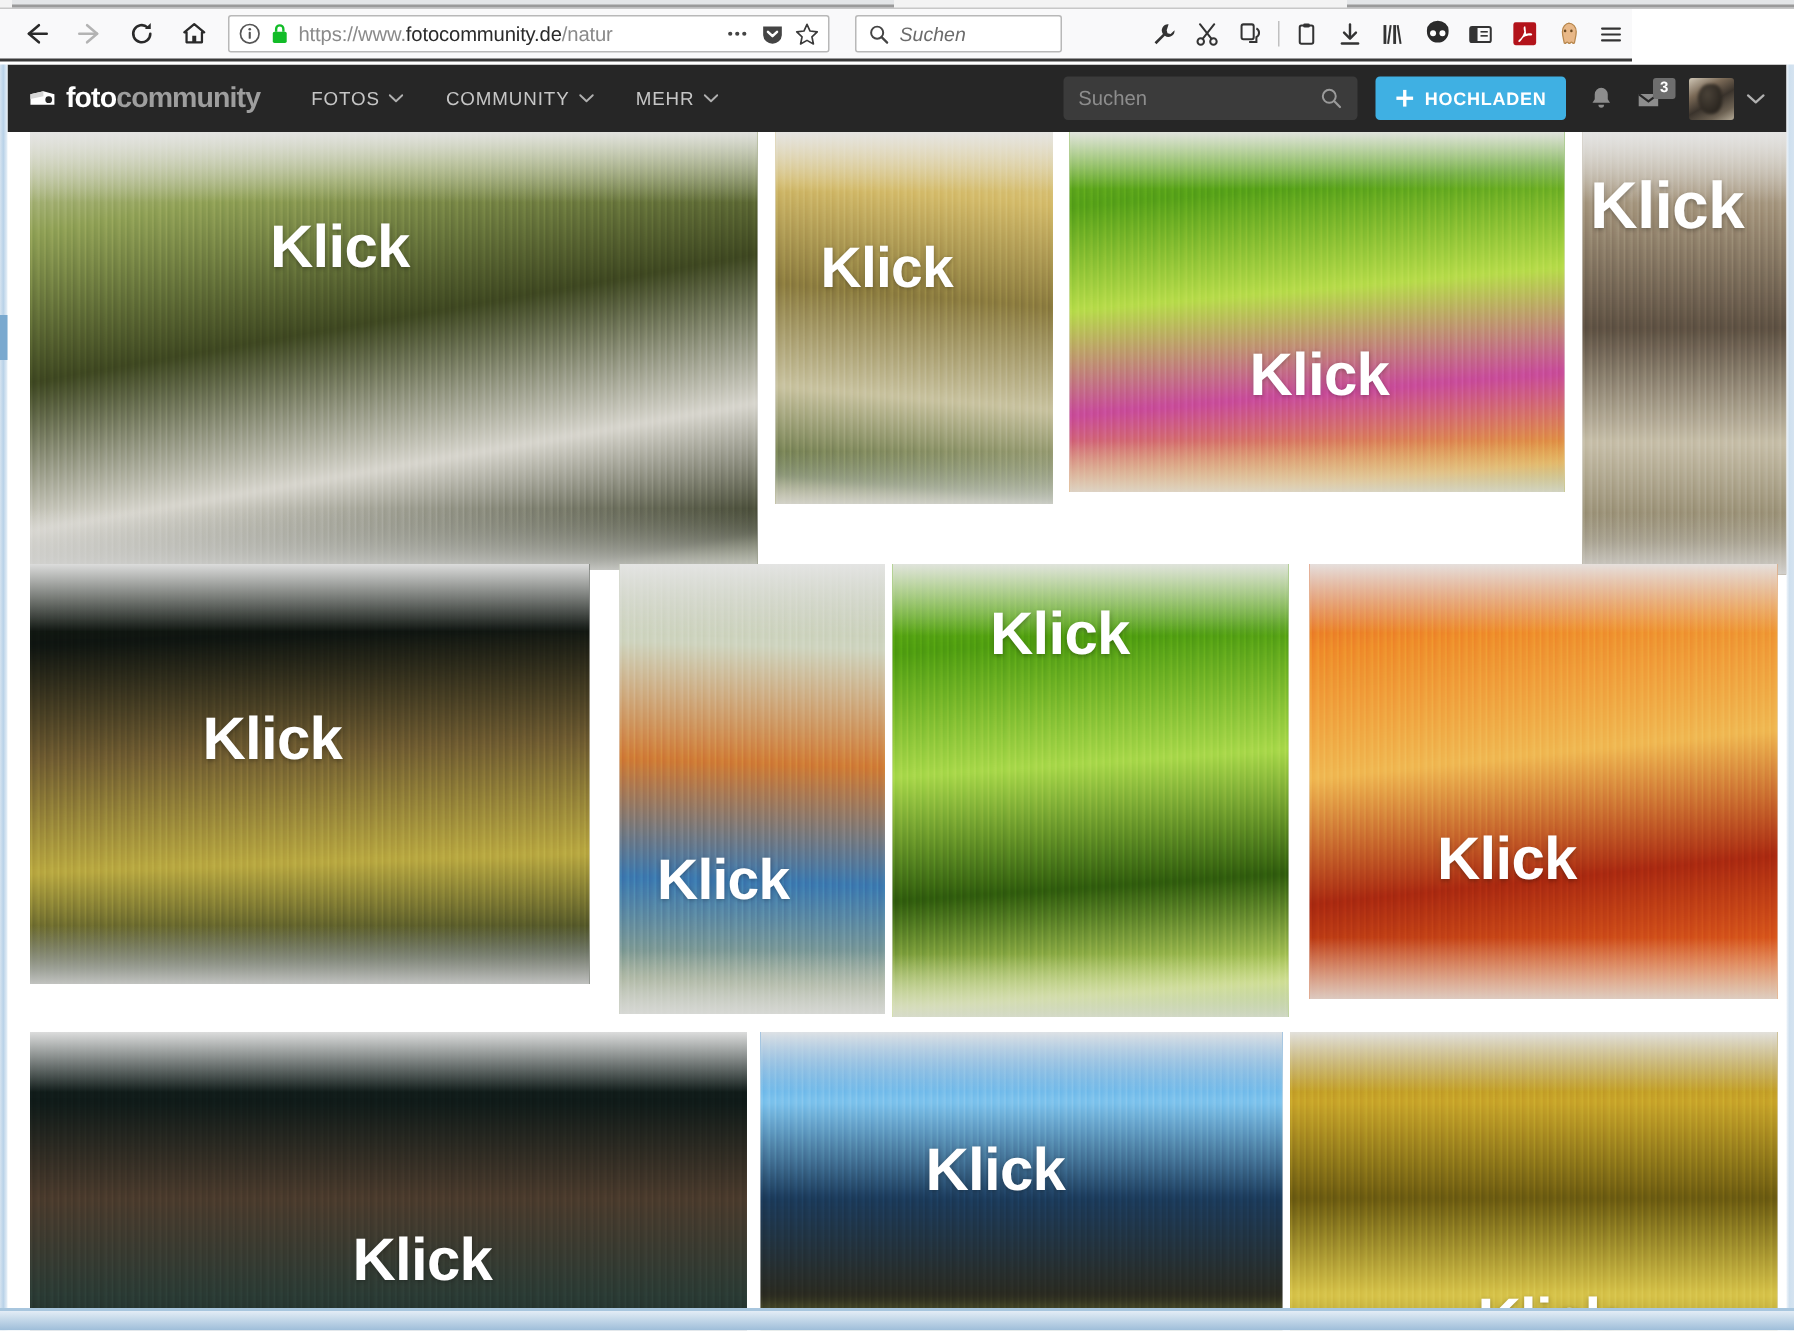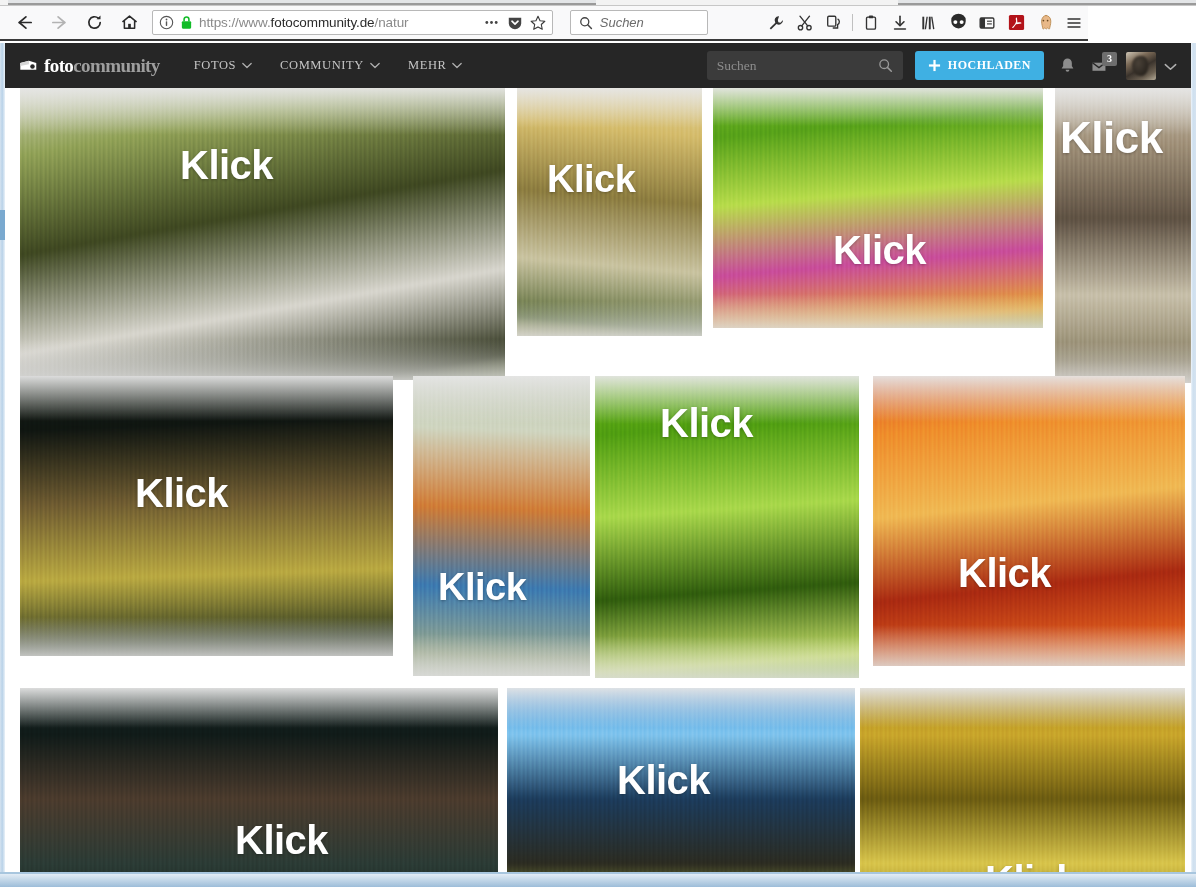--- a/index.html
+++ b/index.html
@@ -142,21 +142,20 @@
   }
 
   
   .site-header {
     position: absolute;
     left: 5px; top: 0;
     width: 1186px; height: 45px;
     background: #262626;
     display: flex; align-items: center;
     z-index: 30;
-    font-family: Liberation Serif, serif;
   }
   .logo {
     display: flex; align-items: center; gap: 6px;
     margin-left: 14px; cursor: pointer;
   }
   .logo-text {
     font-size: 19px; font-weight: bold; letter-spacing: -0.6px;
   }
   .logo-text .l1 { color: #ffffff; }
   .logo-text .l2 { color: #9e9e9e; }

